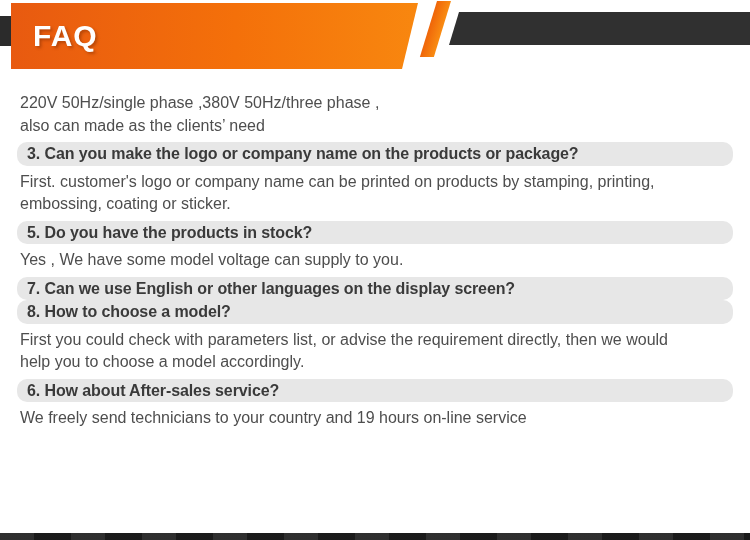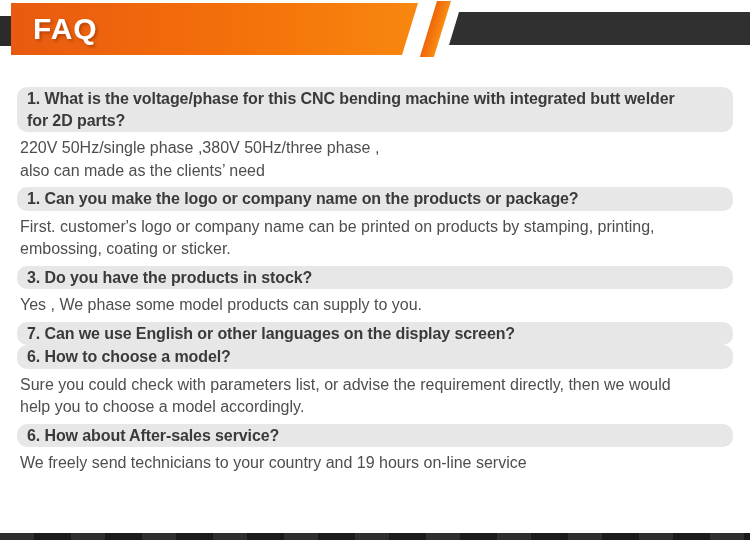--- a/index.html
+++ b/index.html
@@ -2,21 +2,21 @@
 <html style="--orange-left: #e85a10; --orange-right: #f8870f; --dark-bar: #303030; --question-bg: #e7e7e7; --question-text: #3a3a3a; --answer-text: #4e4e4e; --bottom-strip: #1f1f1f;"><head>
 <meta charset="utf-8">
 <style>
   html,body{margin:0;padding:0;background:#fff;}
   #page{position:relative;width:750px;height:540px;overflow:hidden;background:#ffffff;
         font-family:"Liberation Sans","DejaVu Sans",sans-serif;}
 
   
   .header{position:absolute;left:0;top:0;width:750px;height:60px;}
   .notch{position:absolute;left:0;top:16px;width:11px;height:30px;background:#2b2b2b;}
-  .ribbon{position:absolute;left:11px;top:3px;width:407px;height:52px;
+  .ribbon{position:absolute;left:11px;top:3px;width:407px;height:66px;
           background:linear-gradient(90deg,var(--orange-left) 0%,#f4700a 55%,var(--orange-right) 100%);
           clip-path:polygon(0 0,100% 0,calc(100% - 16px) 100%,0 100%);
           display:flex;align-items:center;}
   .ribbon-title{color:#ffffff;font-size:30px;font-weight:800;letter-spacing:1px;
           margin-left:22px;text-shadow:2px 2px 3px rgba(120,40,0,.45);}
   .slash{position:absolute;left:437px;top:1px;width:14px;height:56px;
           background:linear-gradient(90deg,#ef6509,#f98c12);
           transform:skewX(-17deg);transform-origin:top left;}
   .darkbar{position:absolute;left:449px;top:12px;right:0;height:33px;background:var(--dark-bar);
           clip-path:polygon(10px 0,100% 0,100% 100%,0 100%);}
@@ -42,36 +42,34 @@
   <div class="header">
     <div class="notch"></div>
     <div class="ribbon">
       <span class="ribbon-title">FAQ</span>
     </div>
     <div class="slash"></div>
     <div class="darkbar"></div>
   </div>
 
   <div class="faq">
-    <div class="q">1. What is the voltage/phase for this CNC bending machine with integrated butt welder
-for 2D parts?</div>
     <div class="a">220V 50Hz/single phase ,380V 50Hz/three phase ,
 also can made as the clients’ need</div>
 
-    <div class="q">1. Can you make the logo or company name on the products or package?</div>
+    <div class="q">3. Can you make the logo or company name on the products or package?</div>
     <div class="a">First. customer's  logo or company name can be printed on products by stamping, printing,
 embossing, coating or sticker.</div>
 
-    <div class="q">3. Do you have the products in stock?</div>
-    <div class="a">Yes , We phase some model products can supply to you.</div>
+    <div class="q">5. Do you have the products in stock?</div>
+    <div class="a">Yes , We have some model voltage can supply to you.</div>
 
     <div class="q">7. Can we use English or other languages on the display screen?</div>
 
-    <div class="q">6. How to choose a model?</div>
-    <div class="a">Sure you could check with parameters list, or advise the requirement directly, then we would
+    <div class="q">8. How to choose a model?</div>
+    <div class="a">First you could check with parameters list, or advise the requirement directly, then we would
 help you to choose a model accordingly.</div>
 
     <div class="q">6. How about After-sales service?</div>
     <div class="a">We freely send technicians to your country and 19 hours on-line service</div>
   </div>
 
   <div class="bottom-strip"></div>
 
 </div>
 

